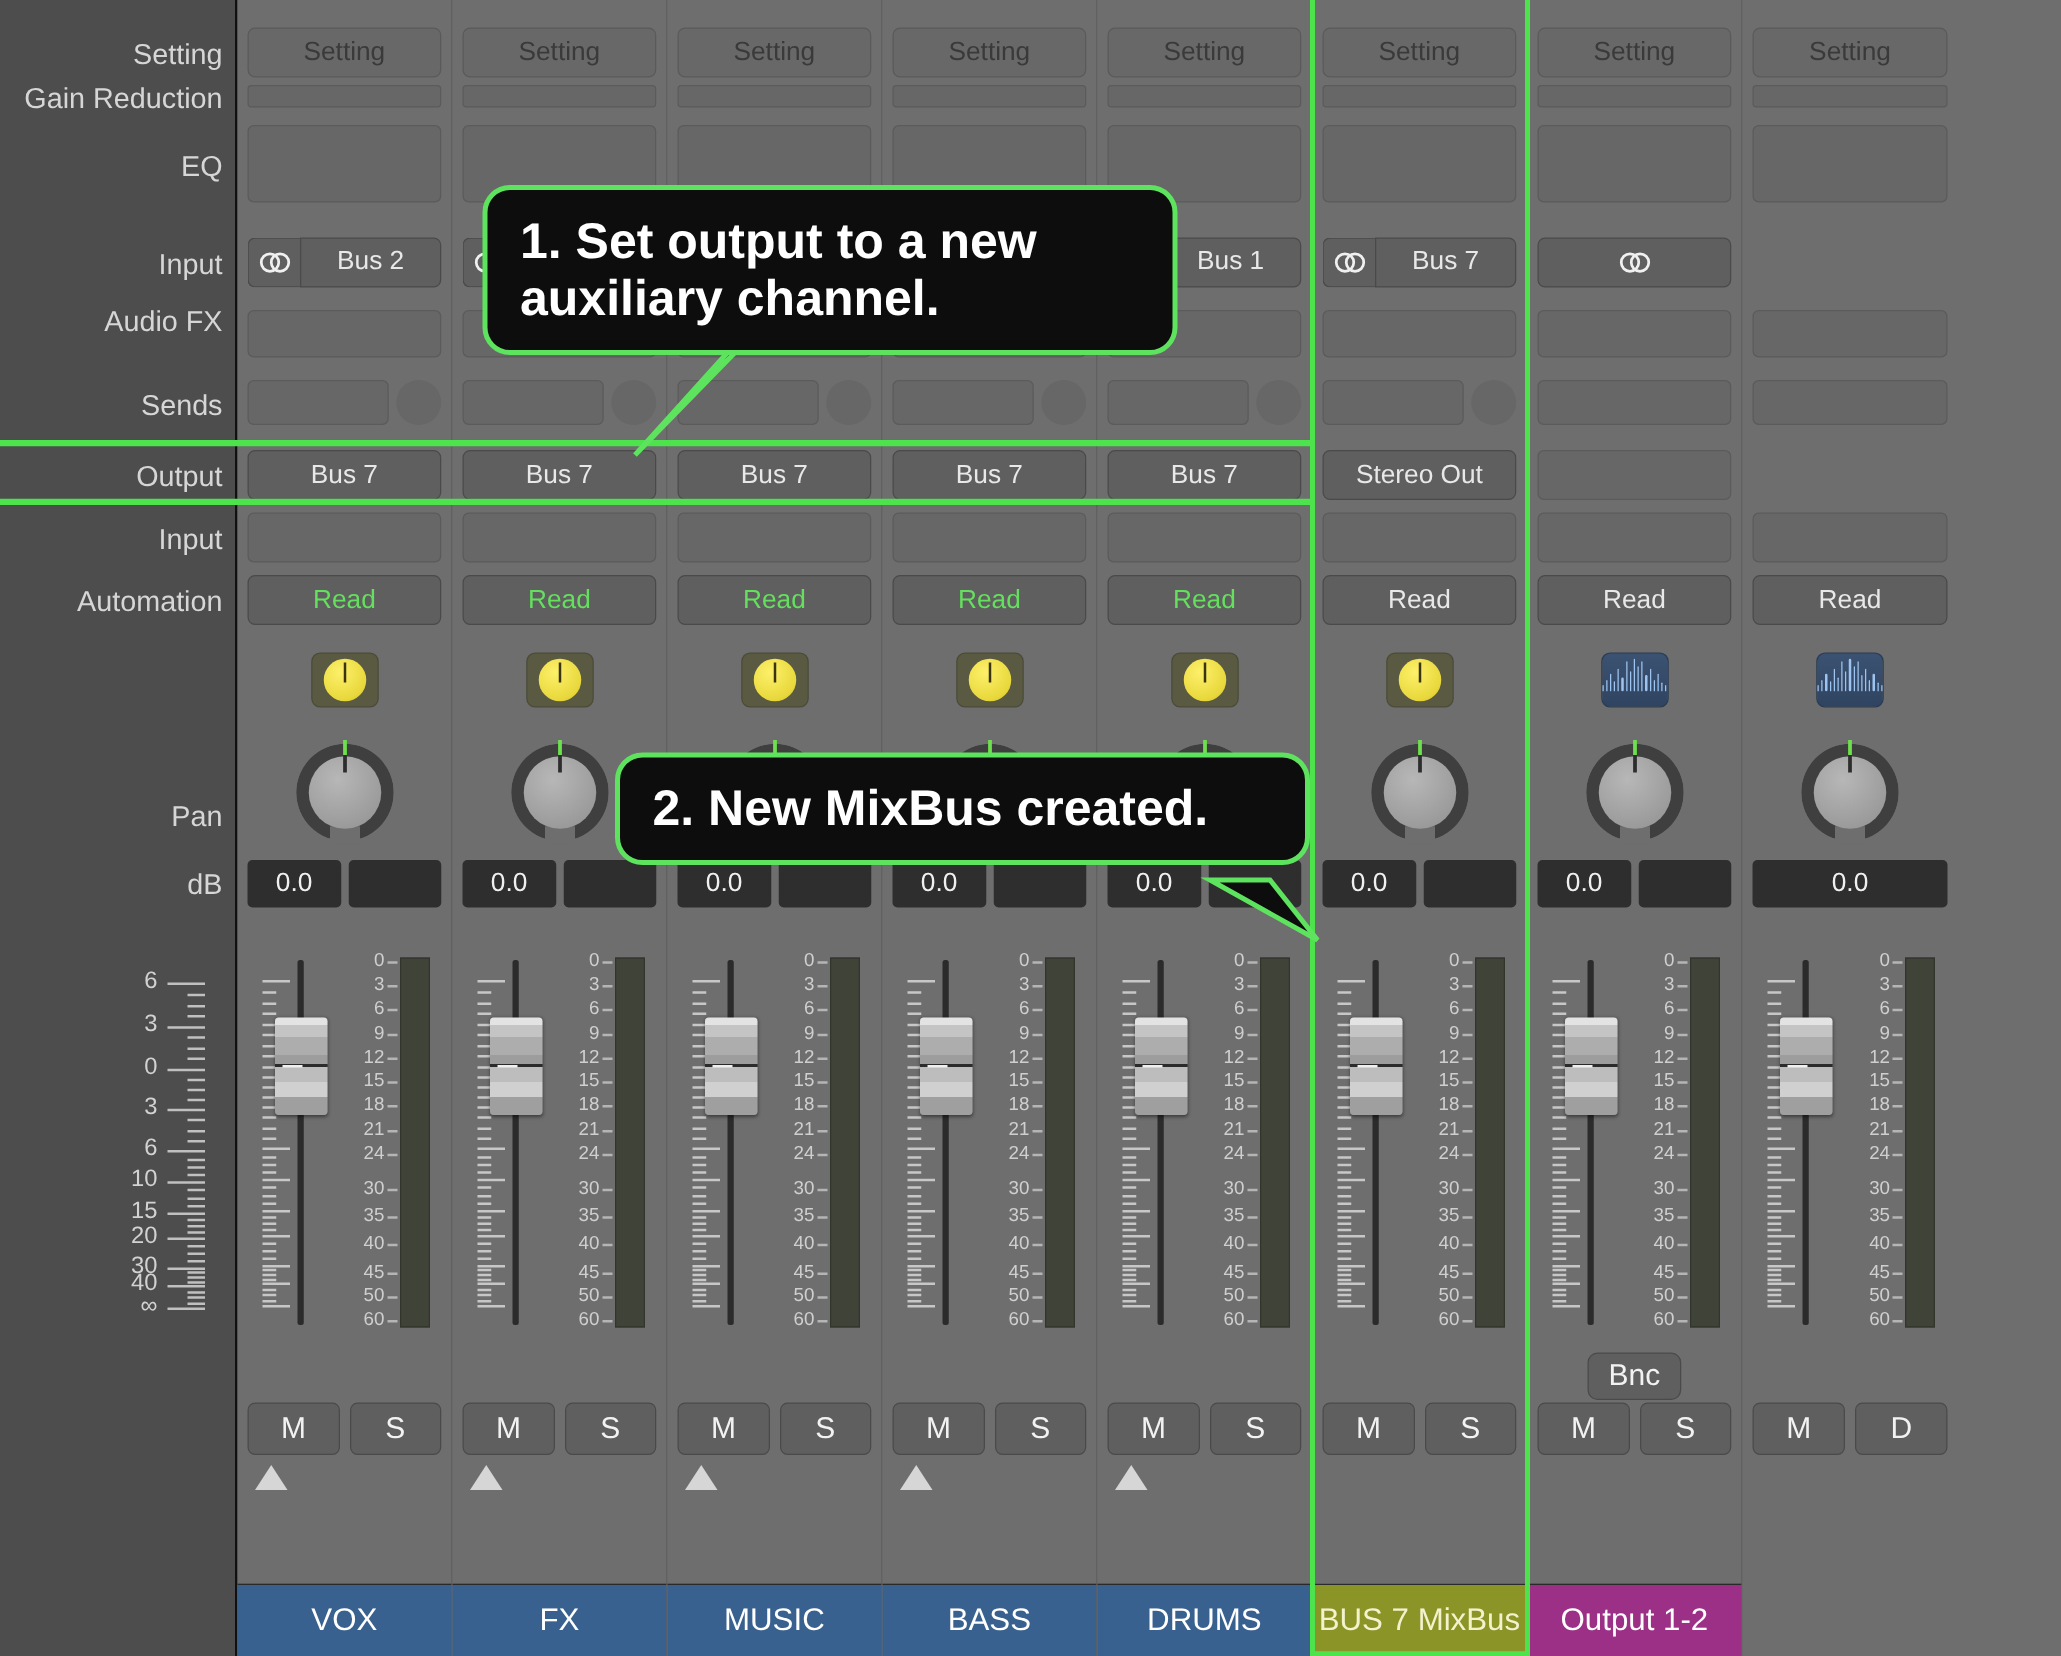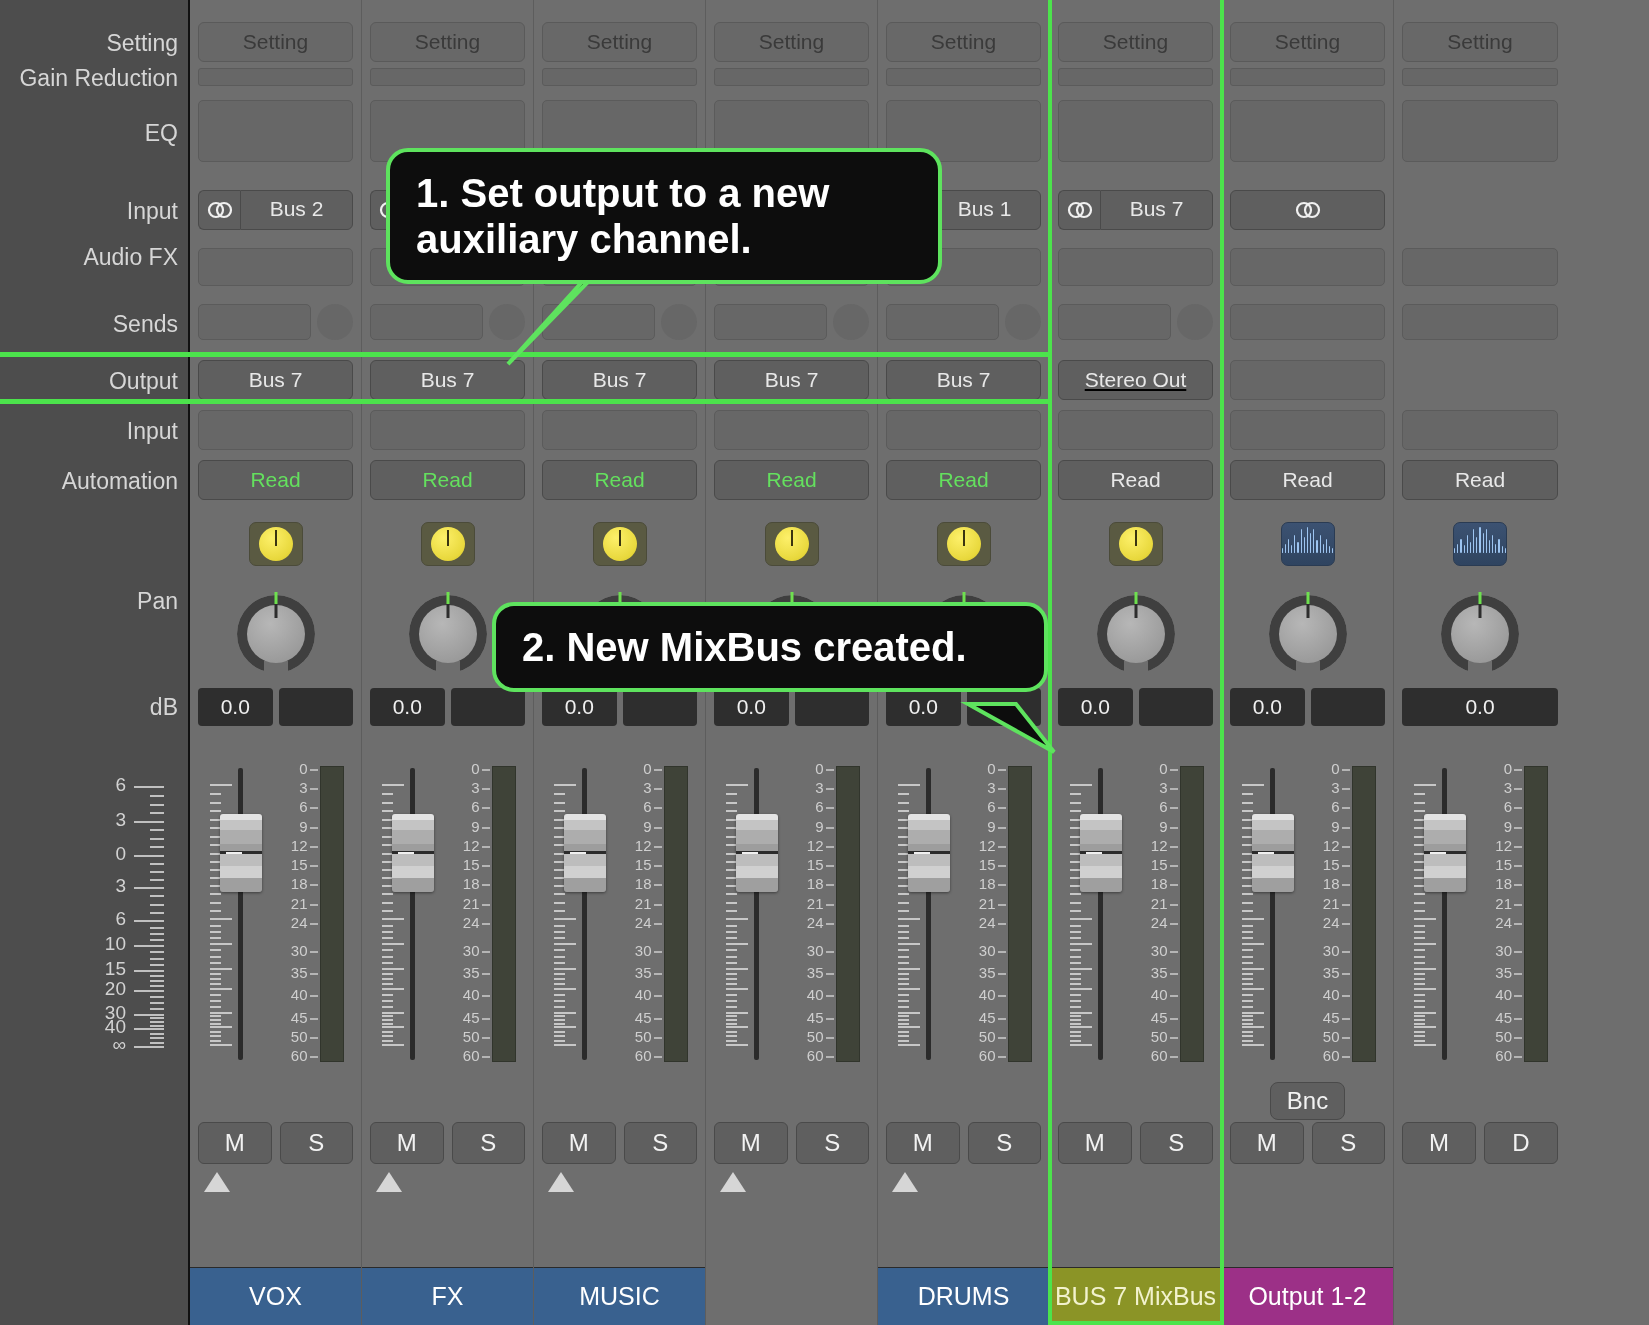--- a/index.html
+++ b/index.html
@@ -275,21 +275,21 @@
   <div class="labelcol">
     <div class="lbl" style="top:30px;">Setting</div>
     <div class="lbl" style="top:65px;">Gain Reduction</div>
     <div class="lbl" style="top:120px;">EQ</div>
     <div class="lbl" style="top:198px;">Input</div>
     <div class="lbl" style="top:244px;">Audio FX</div>
     <div class="lbl" style="top:311px;">Sends</div>
     <div class="lbl" style="top:368px;">Output</div>
     <div class="lbl" style="top:418px;">Input</div>
     <div class="lbl" style="top:468px;">Automation</div>
-    <div class="lbl" style="top:588px;text-align:center;">Pan</div>
+    <div class="lbl" style="top:640px;text-align:center;">Pan</div>
     <div class="lbl" style="top:694px;">dB</div>
 
     <div class="scalewrap">
       <div class="lscale" id="leftScale">
           <span style="top: 15.06px;">6</span>
           <i style="top: 26.06px; width: 30px;"></i>
           <i style="top: 34.82px; width: 14px;"></i>
           <i style="top: 43.58px; width: 14px;"></i>
           <i style="top: 52.34px; width: 14px;"></i>
           <span style="top: 50.1px;">3</span>
@@ -889,20 +889,23 @@
               <i style="top: 290.08px;"></i>
             </div>
             <div class="bar"></div>
           </div>
         </div>
         <div class="msrow" style="top:1122px;">
           <div class="ms">M</div>
           <div class="ms">S</div>
         </div>
         <div class="tri" style="top:1172px;"></div>
+        <div class="namebar" style="background:#39618f; color:#ffffff;">
+          <span>BASS</span>
+        </div>
       </div>
       <div class="strip">
         <div class="row" style="top:22px;">
           <div class="btn setting">Setting</div>
         </div>
         <div class="row slot thin" style="top:68px;"></div>
         <div class="row slot eq" style="top:100px;"></div>
         <div class="row inputrow" style="top:190px;">
           <div class="stereo">
             <svg class="stereoicon" width="26" height="18" viewBox="0 0 26 18">
@@ -1049,21 +1052,21 @@
               <circle cx="17" cy="9" r="7" fill="none" stroke="#f0f0f0" stroke-width="2.2"></circle>
             </svg>
           </div>
           <div class="ival">Bus 7</div>
         </div>
         <div class="row slot fx" style="top:248px;"></div>
         <div class="row sendrow" style="top:304px;">
           <div class="sbox"></div>
           <div class="sknob"></div>
         </div>
-        <div class="row" style="top:360px;text-decoration:underline;">
+        <div class="row" style="top:360px;">
           <div class="btn">Stereo Out</div>
         </div>
         <div class="row slot group" style="top:410px;"></div>
         <div class="row" style="top:460px;">
           <div class="btn auto plain">Read</div>
         </div>
         <div class="row" style="top:522px;">
           <div class="instbox">
             <div class="ybulb"></div>
           </div>

